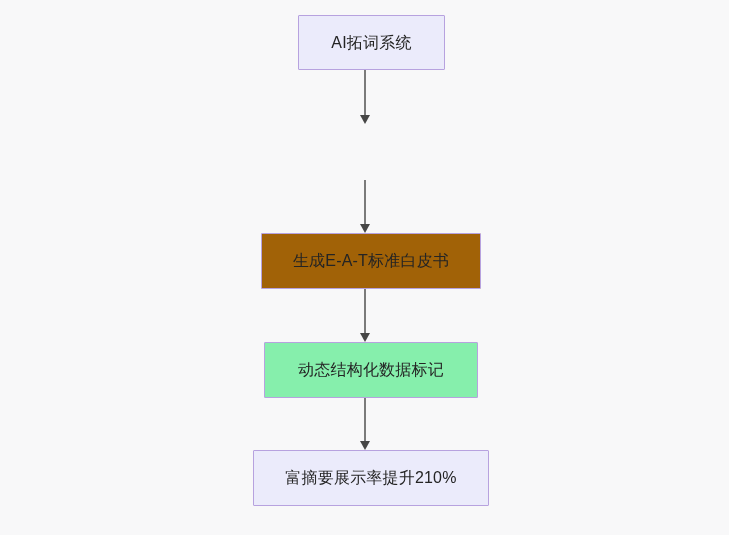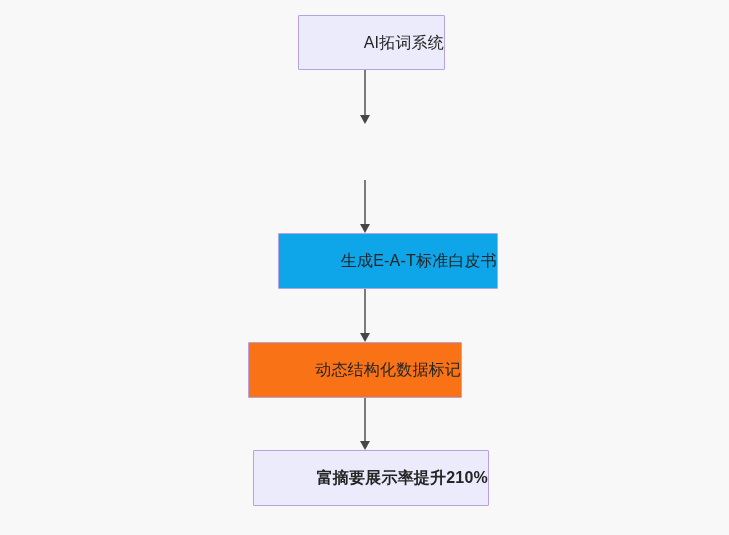--- a/index.html
+++ b/index.html
@@ -19,21 +19,21 @@
     height: 535px;
   }
   .node {
     position: absolute;
     box-sizing: border-box;
     background: #ebebfb;
     border: 1.6px solid #b7a2df;
     border-radius: 1px;
     display: flex;
     align-items: center;
-    justify-content: flex-end;
+    justify-content: center;
     color: #242424;
     font-size: 16px;
     line-height: 1.2;
     letter-spacing: 0.2px;
     white-space: nowrap;
   }
   .connector {
     position: absolute;
     left: 50%;
     transform: translateX(-50%);
@@ -72,35 +72,35 @@
     <div class="stem" style="height: 45px; background: rgb(123, 123, 123);"></div>
     <div class="head" style="border-top-color: rgb(70, 70, 70);"></div>
   </div>
 
 
   <div class="connector" style="top: 180px; height: 53px;">
     <div class="stem" style="height: 44px; background: rgb(123, 123, 123);"></div>
     <div class="head" style="border-top-color: rgb(70, 70, 70);"></div>
   </div>
 
-  <div class="node" style="left: 278px; top: 233px; width: 220px; height: 56px; background: #0ea5e9; border-color: rgb(183, 162, 223); color: rgb(36, 36, 36);">
+  <div class="node" style="left: 261px; top: 233px; width: 220px; height: 56px; background: #a16207; border-color: rgb(183, 162, 223); color: rgb(36, 36, 36);">
     <span>生成E-A-T标准白皮书</span>
   </div>
 
   <div class="connector" style="top: 289px; height: 53px;">
     <div class="stem" style="height: 44px; background: rgb(123, 123, 123);"></div>
     <div class="head" style="border-top-color: rgb(70, 70, 70);"></div>
   </div>
 
-  <div class="node" style="left: 248px; top: 342px; width: 214px; height: 56px; background: #f97316; border-color: rgb(183, 162, 223); color: rgb(36, 36, 36);">
+  <div class="node" style="left: 264px; top: 342px; width: 214px; height: 56px; background: #86efac; border-color: rgb(183, 162, 223); color: rgb(36, 36, 36);">
     <span>动态结构化数据标记</span>
   </div>
 
   <div class="connector" style="top: 398px; height: 52px;">
     <div class="stem" style="height: 43px; background: rgb(123, 123, 123);"></div>
     <div class="head" style="border-top-color: rgb(70, 70, 70);"></div>
   </div>
 
-  <div class="node" style="left: 253px; top: 450px; width: 236px; height: 56px; background: rgb(235, 235, 251); border-color: rgb(183, 162, 223); color: rgb(36, 36, 36); font-weight: bold;">
+  <div class="node" style="left: 253px; top: 450px; width: 236px; height: 56px; background: rgb(235, 235, 251); border-color: rgb(183, 162, 223); color: rgb(36, 36, 36);">
     <span>富摘要展示率提升210%</span>
   </div>
 
 </div>
 
 </body></html>

